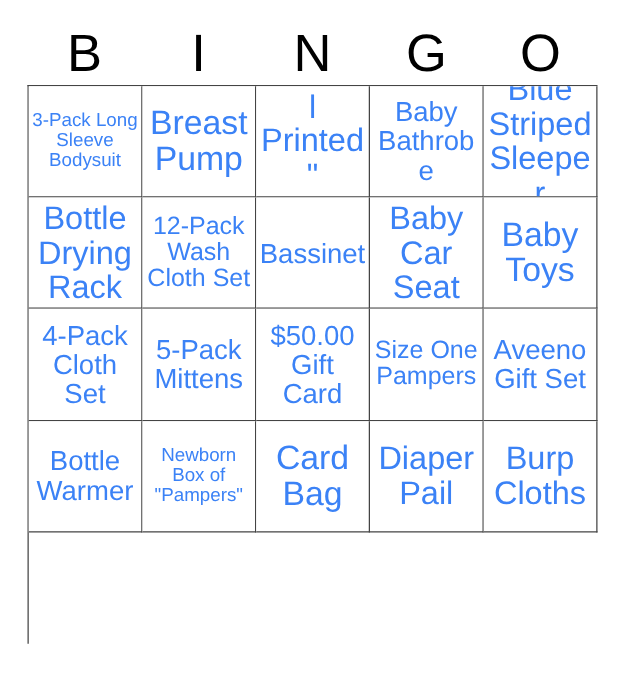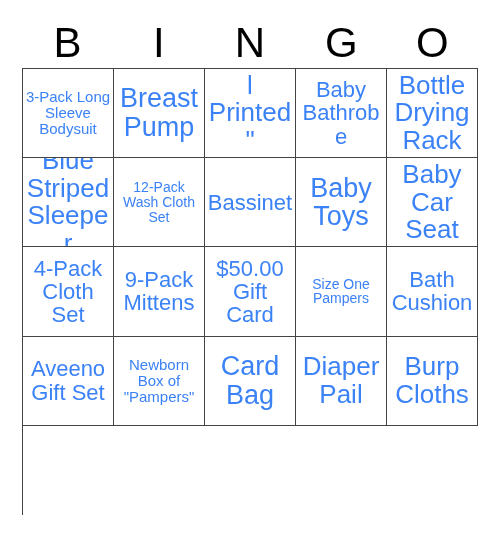--- a/index.html
+++ b/index.html
@@ -74,21 +74,21 @@
     width: 100%;
     line-height: 1.06;
     color: #3b82f6;
     word-wrap: break-word;
   }
 
   
   .fs-xl  .cell-text { font-size: 27px; }
   .fs-lg  .cell-text { font-size: 26px; }
   .fs-md  .cell-text { font-size: 22px; }
-  .fs-sm  .cell-text { font-size: 14px; }
+  .fs-sm  .cell-text { font-size: 20px; }
   .fs-xs  .cell-text { font-size: 15px; }
 </style>
 </head>
 <body>
 
 <div id="card">
 
   <div id="bingo-header">
     <div class="header-letter">B</div>
     <div class="header-letter">I</div>
@@ -105,56 +105,56 @@
         <span class="cell-text">Breast Pump</span>
       </div>
     <div class="bingo-cell fs-lg">
         <span class="cell-text">"Animal Printed" Boppy</span>
       </div>
     <div class="bingo-cell fs-md">
         <span class="cell-text">Baby Bathrobe</span>
       </div>
 
     <div class="bingo-cell fs-lg">
-        <span class="cell-text">Bottle Drying Rack</span>
+        <span class="cell-text">Blue Striped Sleeper</span>
       </div>
     <div class="bingo-cell fs-lg">
-        <span class="cell-text">Blue Striped Sleeper</span>
+        <span class="cell-text">Bottle Drying Rack</span>
       </div>
     <div class="bingo-cell fs-sm">
         <span class="cell-text">12-Pack Wash Cloth Set</span>
       </div>
     <div class="bingo-cell fs-md">
         <span class="cell-text">Bassinet</span>
       </div>
+    <div class="bingo-cell fs-lg">
+        <span class="cell-text">Baby Car Seat</span>
+      </div>
+
     <div class="bingo-cell fs-xl">
         <span class="cell-text">Baby Toys</span>
-      </div>
-
-    <div class="bingo-cell fs-lg">
-        <span class="cell-text">Baby Car Seat</span>
       </div>
     <div class="bingo-cell fs-md">
         <span class="cell-text">4-Pack Cloth Set</span>
       </div>
     <div class="bingo-cell fs-md">
-        <span class="cell-text">9-Pack Mittens</span>
+        <span class="cell-text">5-Pack Mittens</span>
       </div>
     <div class="bingo-cell fs-md">
         <span class="cell-text">$50.00 Gift Card</span>
       </div>
     <div class="bingo-cell fs-sm">
         <span class="cell-text">Size One Pampers</span>
       </div>
 
     <div class="bingo-cell fs-md">
-        <span class="cell-text">Bath Cushion</span>
+        <span class="cell-text">Aveeno Gift Set</span>
       </div>
     <div class="bingo-cell fs-md">
-        <span class="cell-text">Aveeno Gift Set</span>
+        <span class="cell-text">Bottle Warmer</span>
       </div>
     <div class="bingo-cell fs-xs">
         <span class="cell-text">Newborn Box of "Pampers"</span>
       </div>
 
     <div class="bingo-cell fs-xl">
         <span class="cell-text">Card Bag</span>
       </div>
     <div class="bingo-cell fs-lg">
         <span class="cell-text">Diaper Pail</span>

